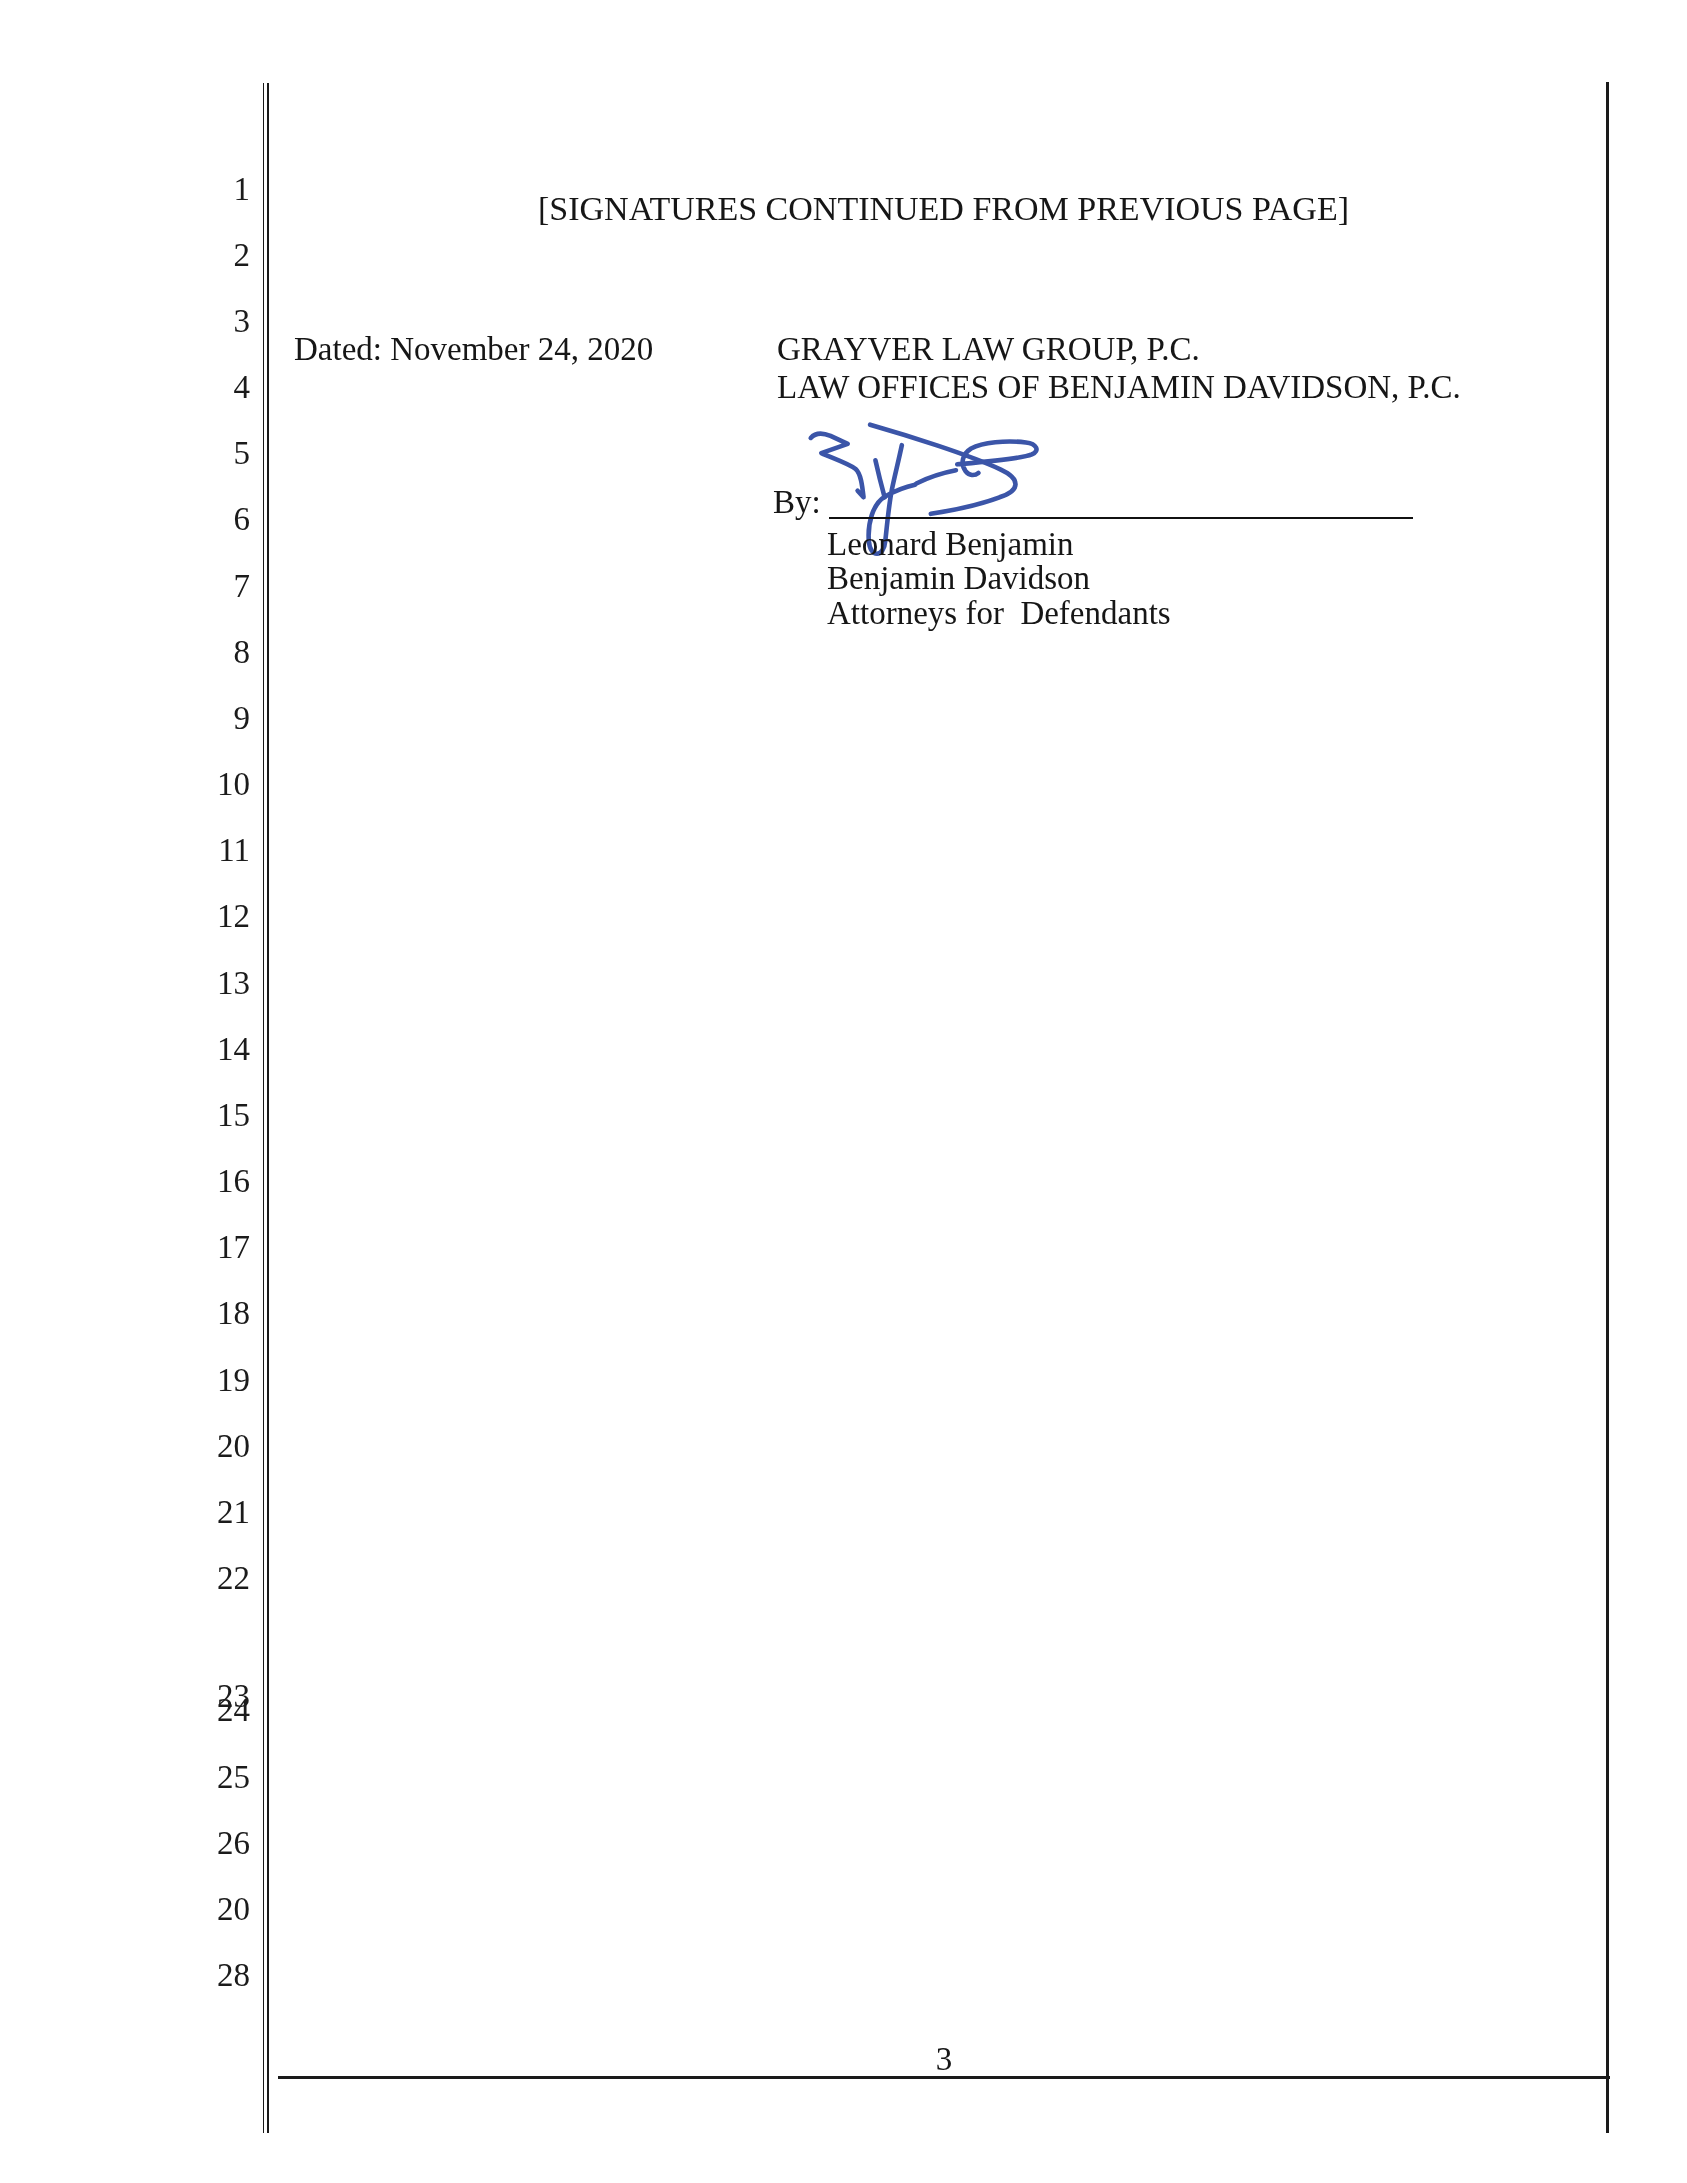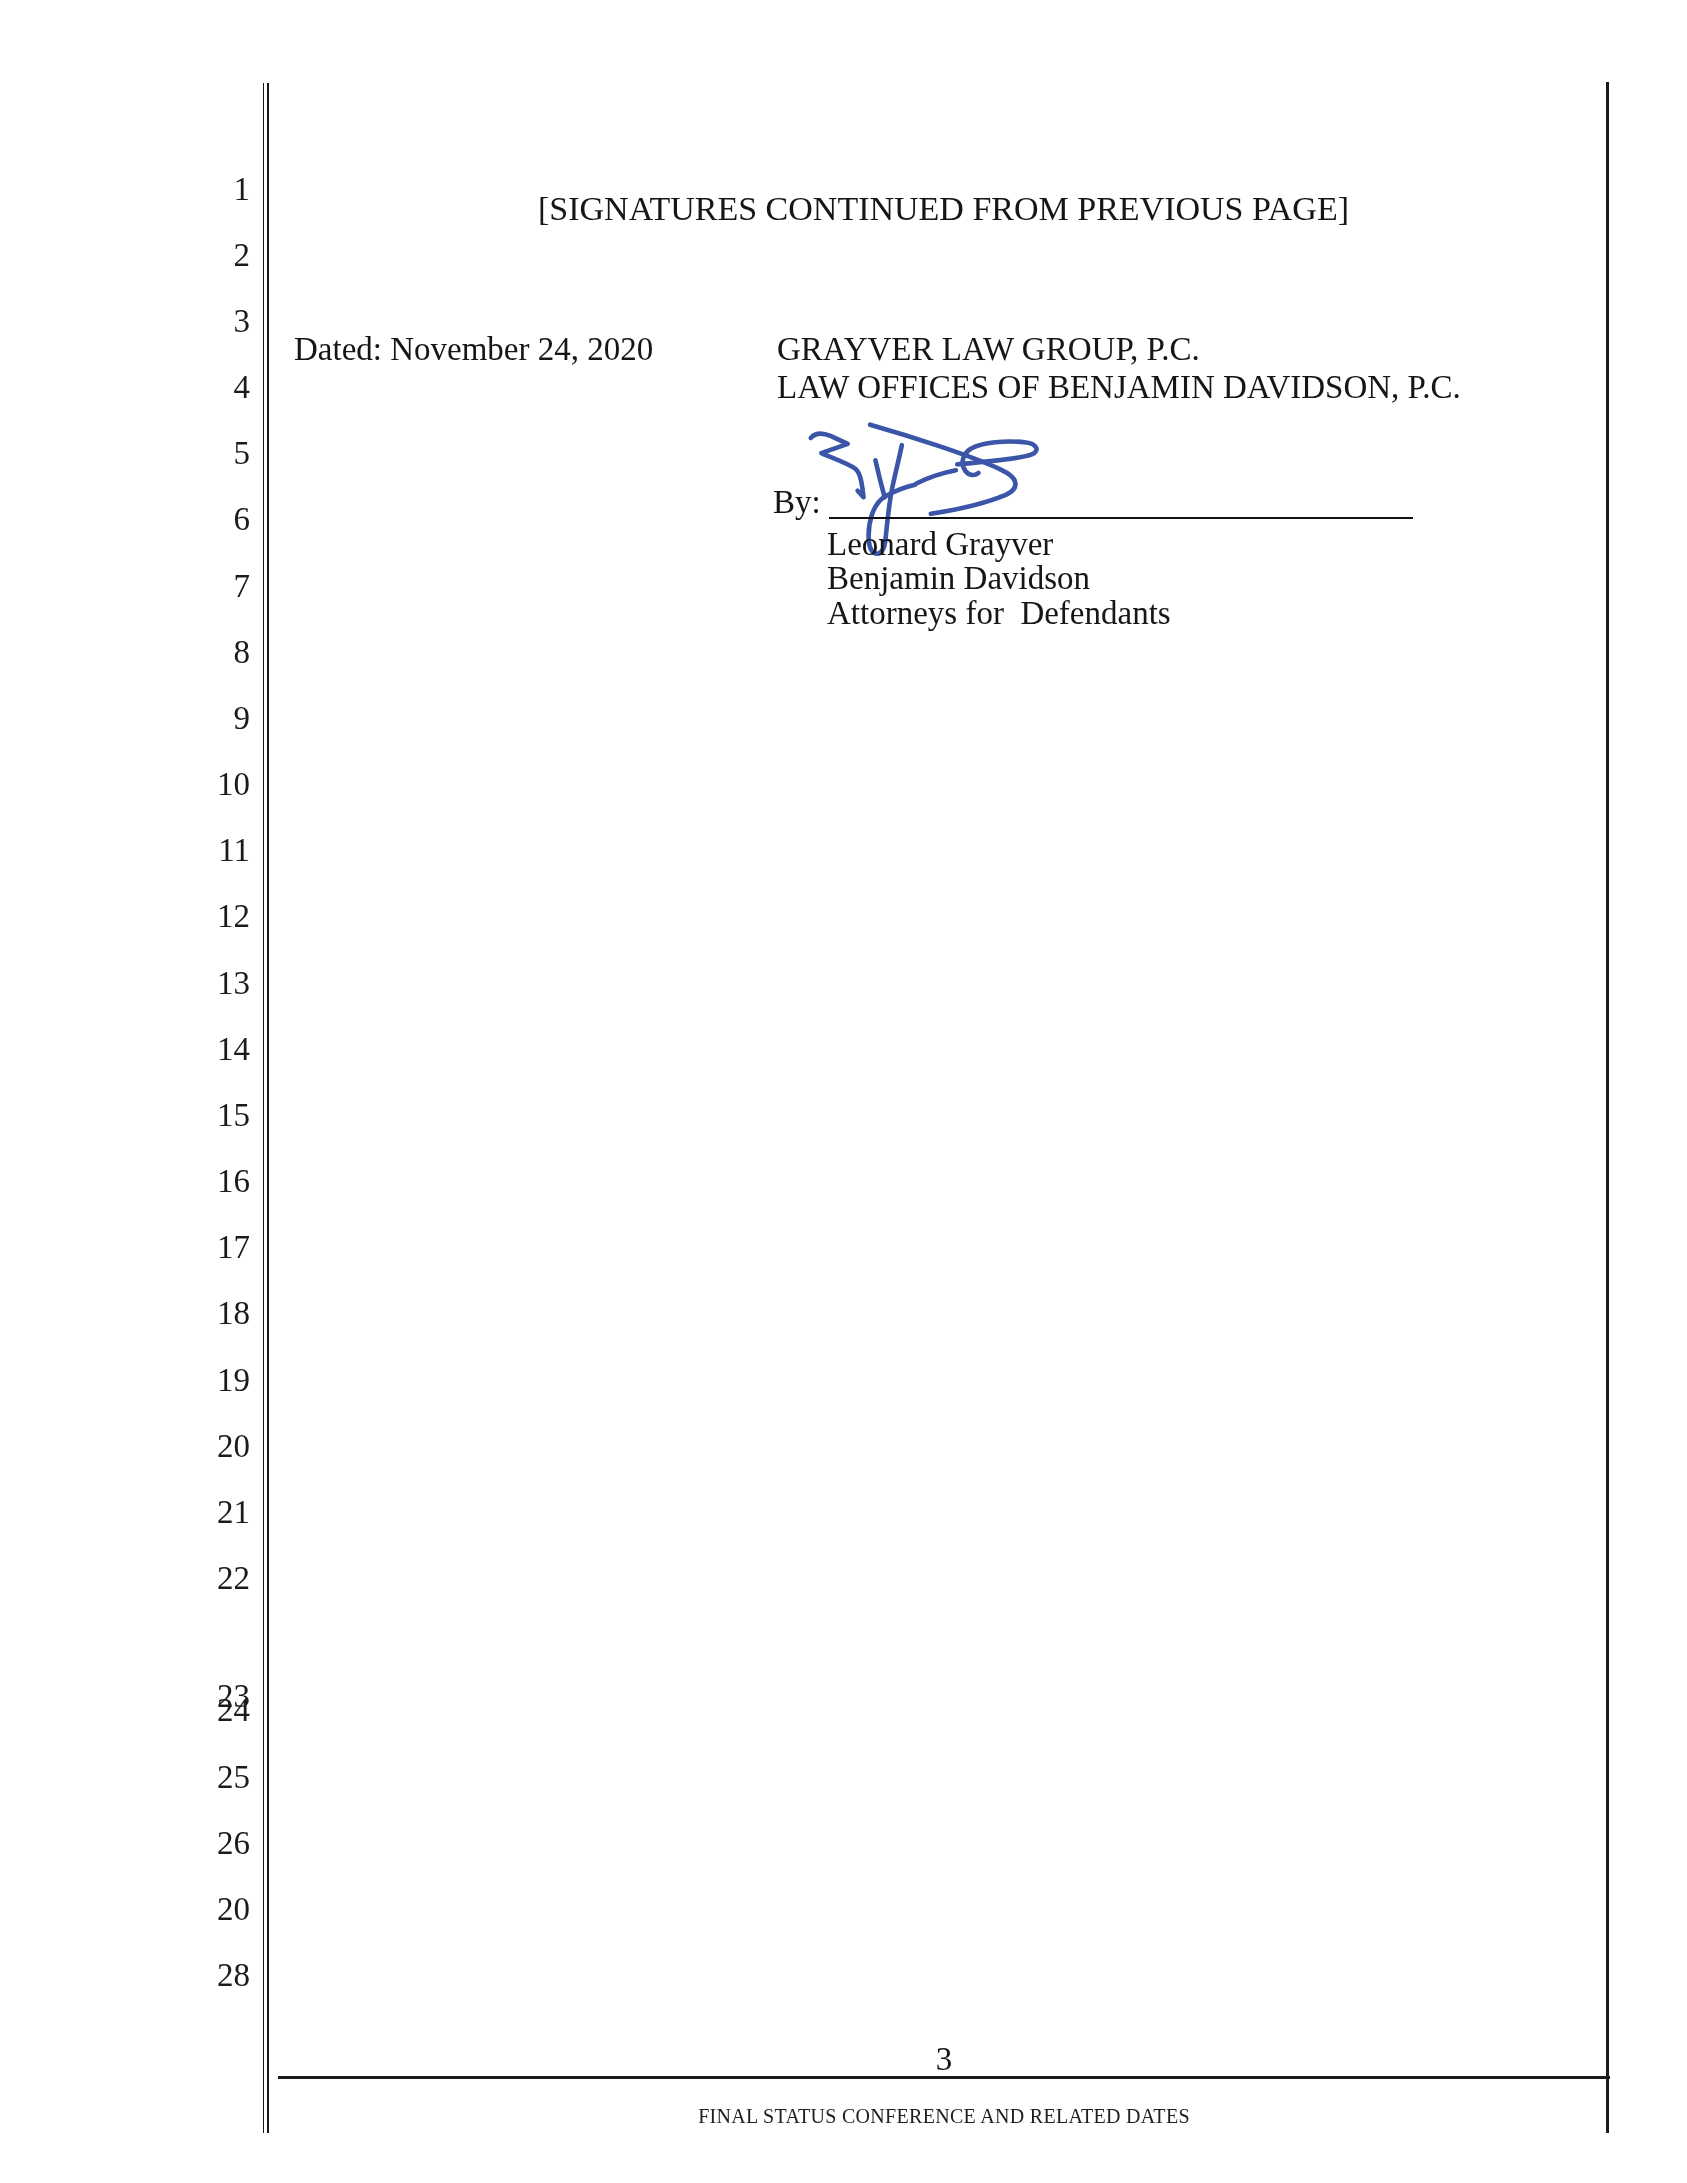--- a/index.html
+++ b/index.html
@@ -88,22 +88,21 @@
       <path d="M 104,42 C 160,58 255,88 302,110 C 332,124 332,142 300,152 C 268,164 228,172 196,177" stroke="#3b55a8"></path>
       <path d="M 152,73 C 147,97 141,120 137,140 C 132,165 129,200 127,218 C 125,243 104,245 102,218 C 100,192 108,162 126,151 C 142,142 158,136 172,133" stroke="#3b55a8"></path>
       <path d="M 174,131 C 190,123 208,116 234,111" stroke="#3b55a8"></path>
       <path d="M 236,102 C 282,98 332,94 349,87 C 362,81 356,71 340,69 C 310,65 274,69 257,78 C 244,86 240,101 249,113 C 254,119 262,120 268,115" stroke="#3b55a8"></path>
     </g>
   </svg>
 
   <div class="abs body-text" style="left:773px;top:486px;">By:</div>
   <div class="sig-underline"></div>
 
-  <div class="abs body-text" style="left:827px;top:528px;">Leonard Grayver</div>
+  <div class="abs body-text" style="left:827px;top:528px;">Leonard Benjamin</div>
   <div class="abs body-text" style="left:827px;top:562px;">Benjamin Davidson</div>
   <div class="abs body-text" style="left:827px;top:597px;">Attorneys for  Defendants</div>
 
   <div class="page-number">3</div>
   <div class="rule" style="left:278px;top:2076px;width:1332px;height:3.3px;"></div>
-  <div class="footer-line" style="top:2104px;">FINAL STATUS CONFERENCE AND RELATED DATES</div>
 
 </div>
 
 
 </body></html>

